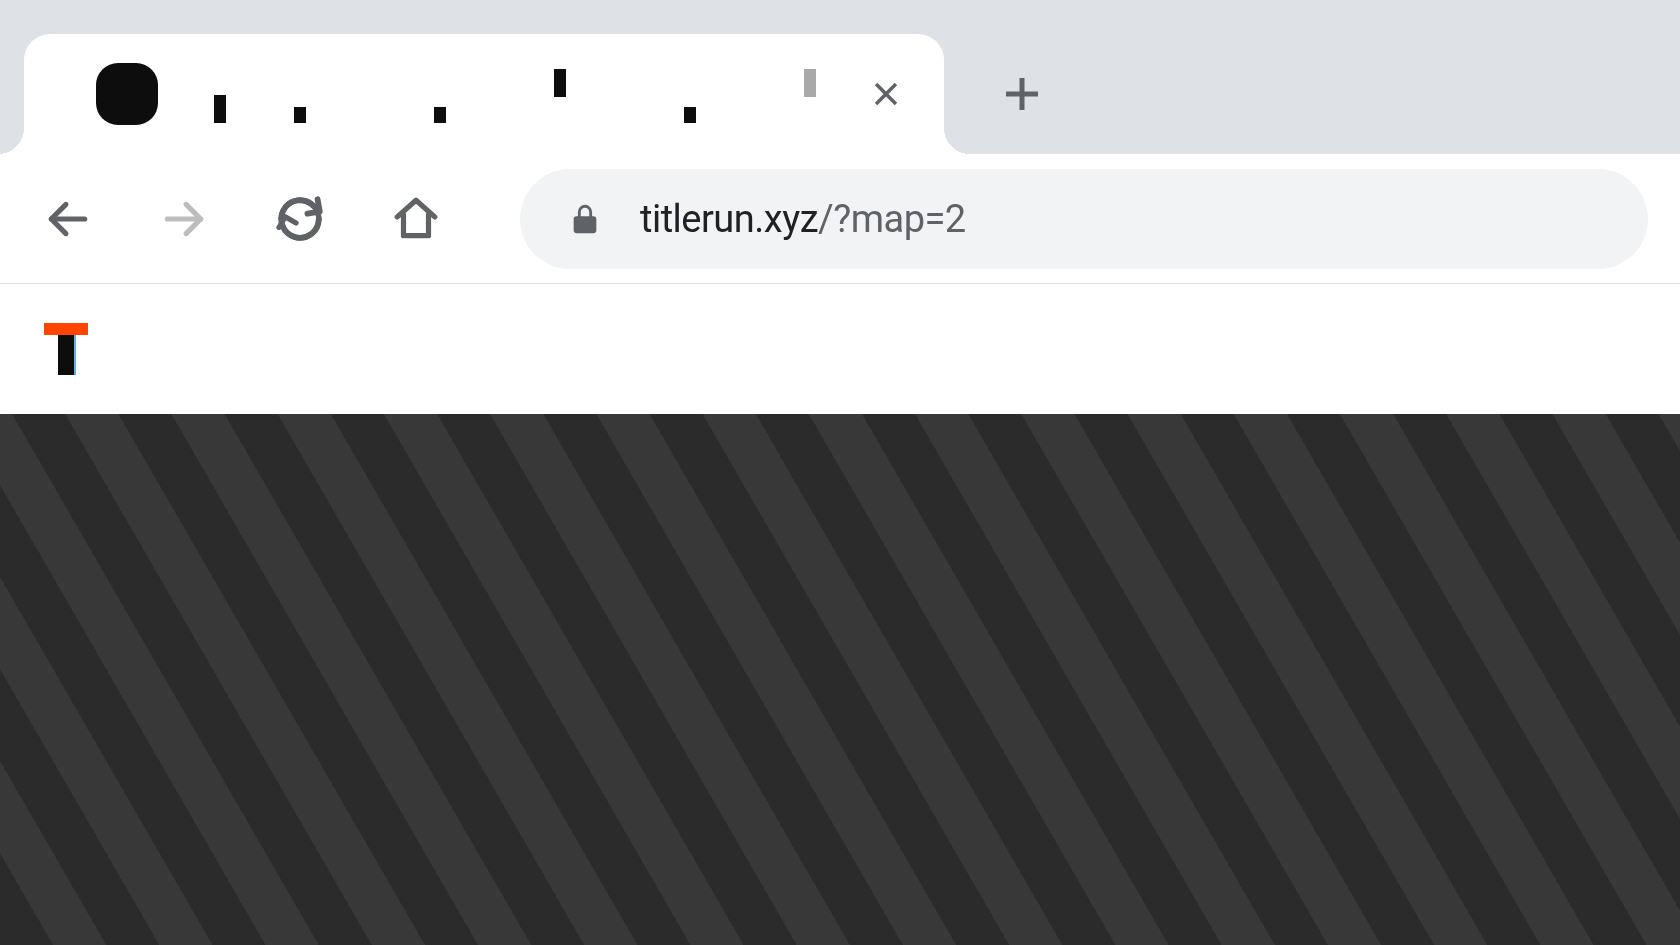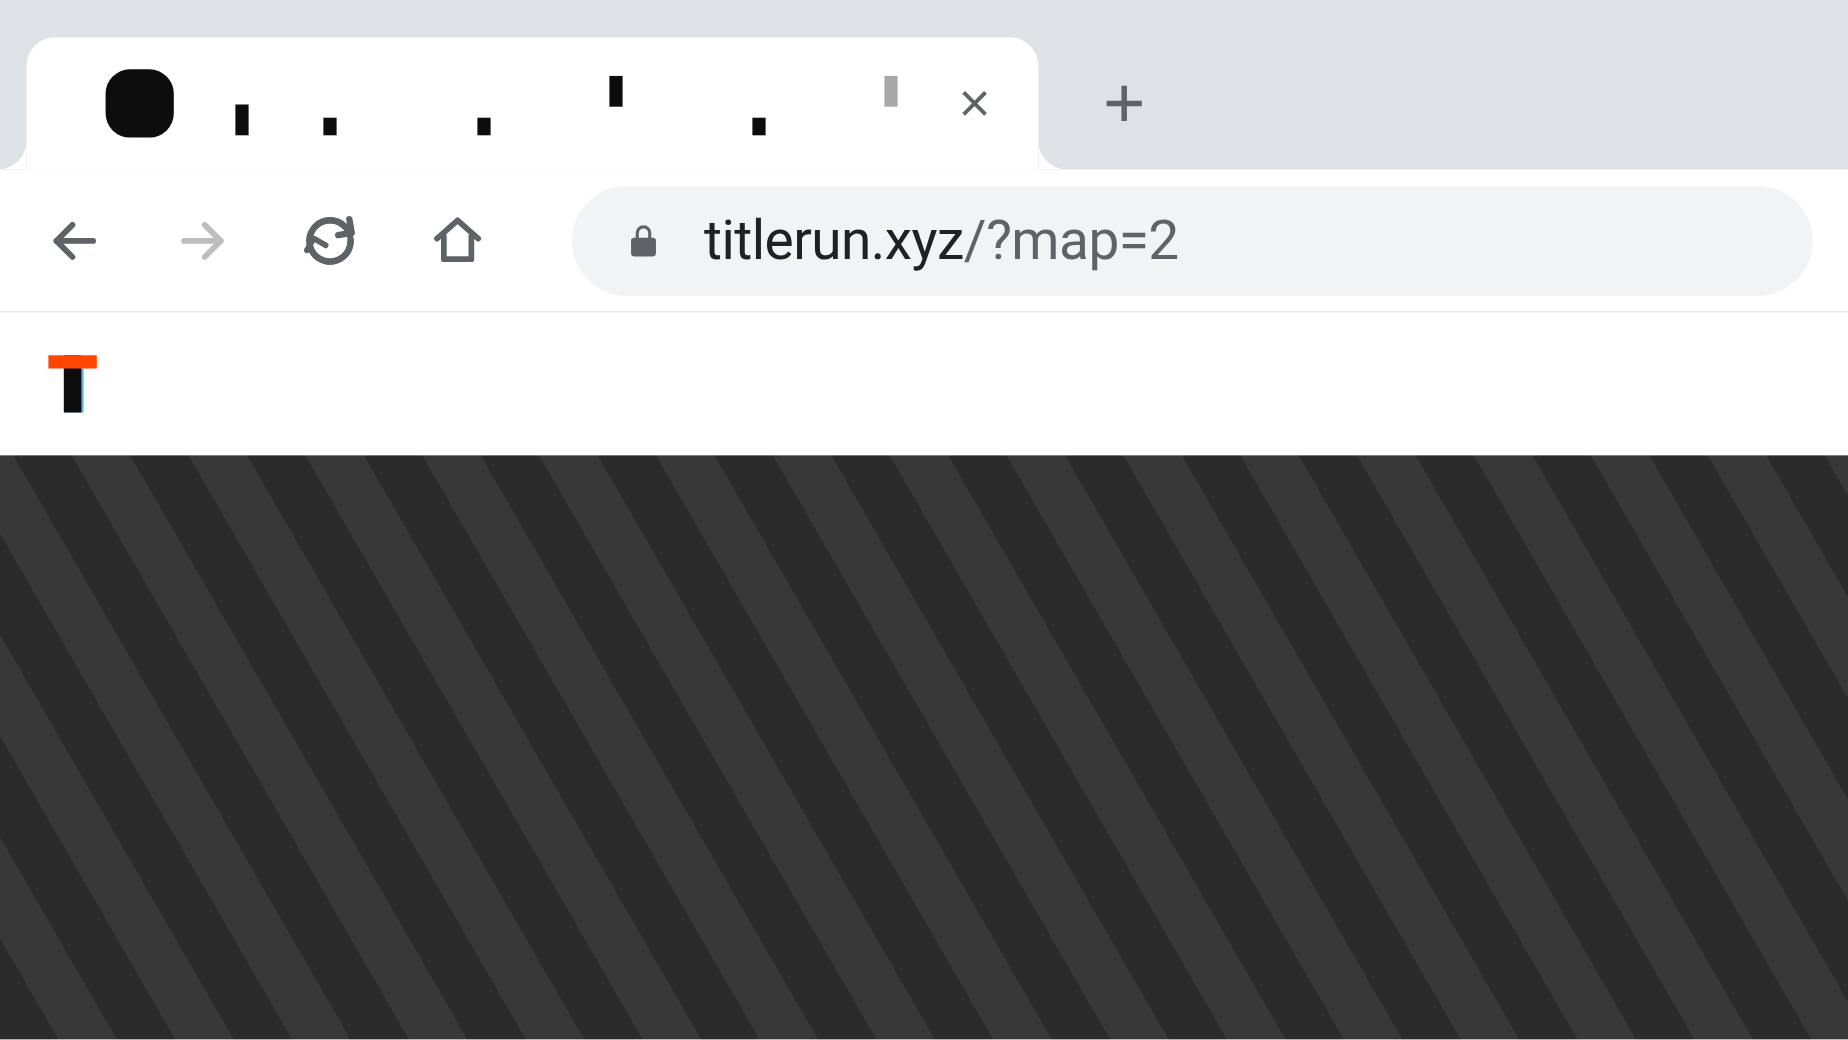--- a/index.html
+++ b/index.html
@@ -145,21 +145,21 @@
     .lock-icon {
       color: #5f6368;
       display: flex;
       align-items: center;
     }
     .lock-icon svg {
       width: 34px;
       height: 40px;
     }
     .url-text {
-      font-size: 50px;
+      font-size: 38px;
       color: #202124;
       letter-spacing: -0.5px;
     }
     .url-domain {
       color: #202124;
     }
     .url-path {
       color: #5f6368;
     }
     .bookmarks-bar {

